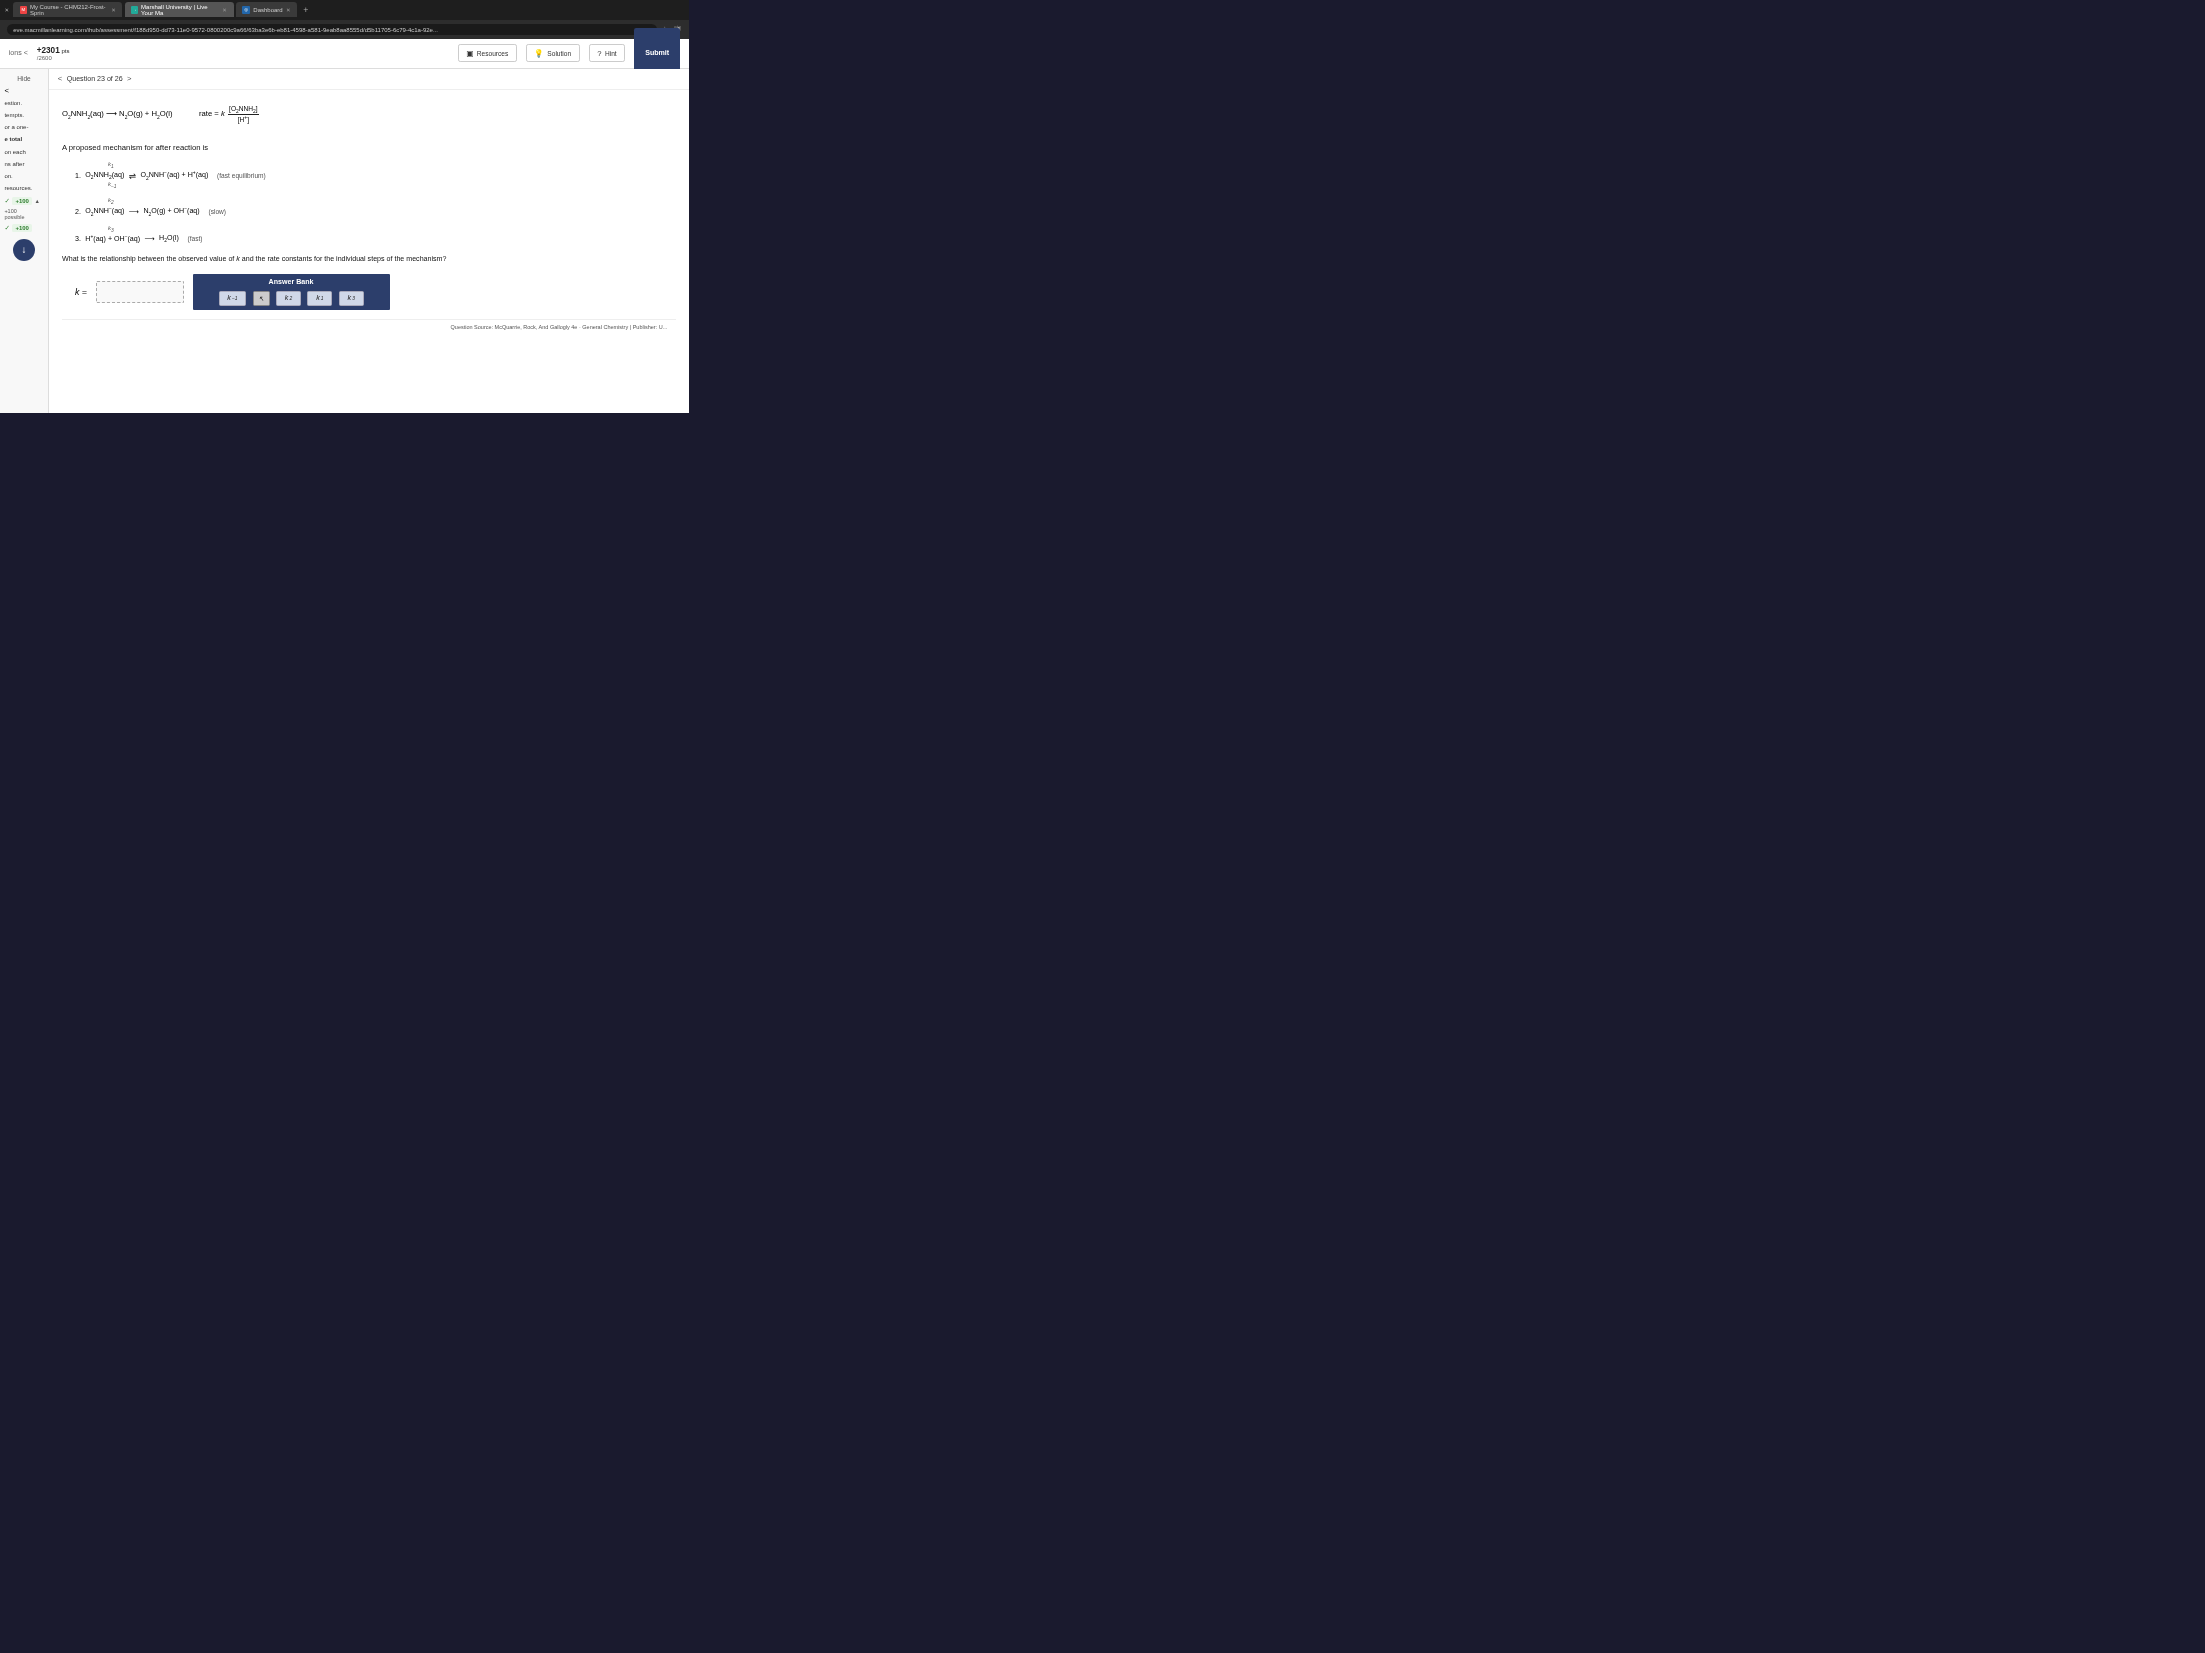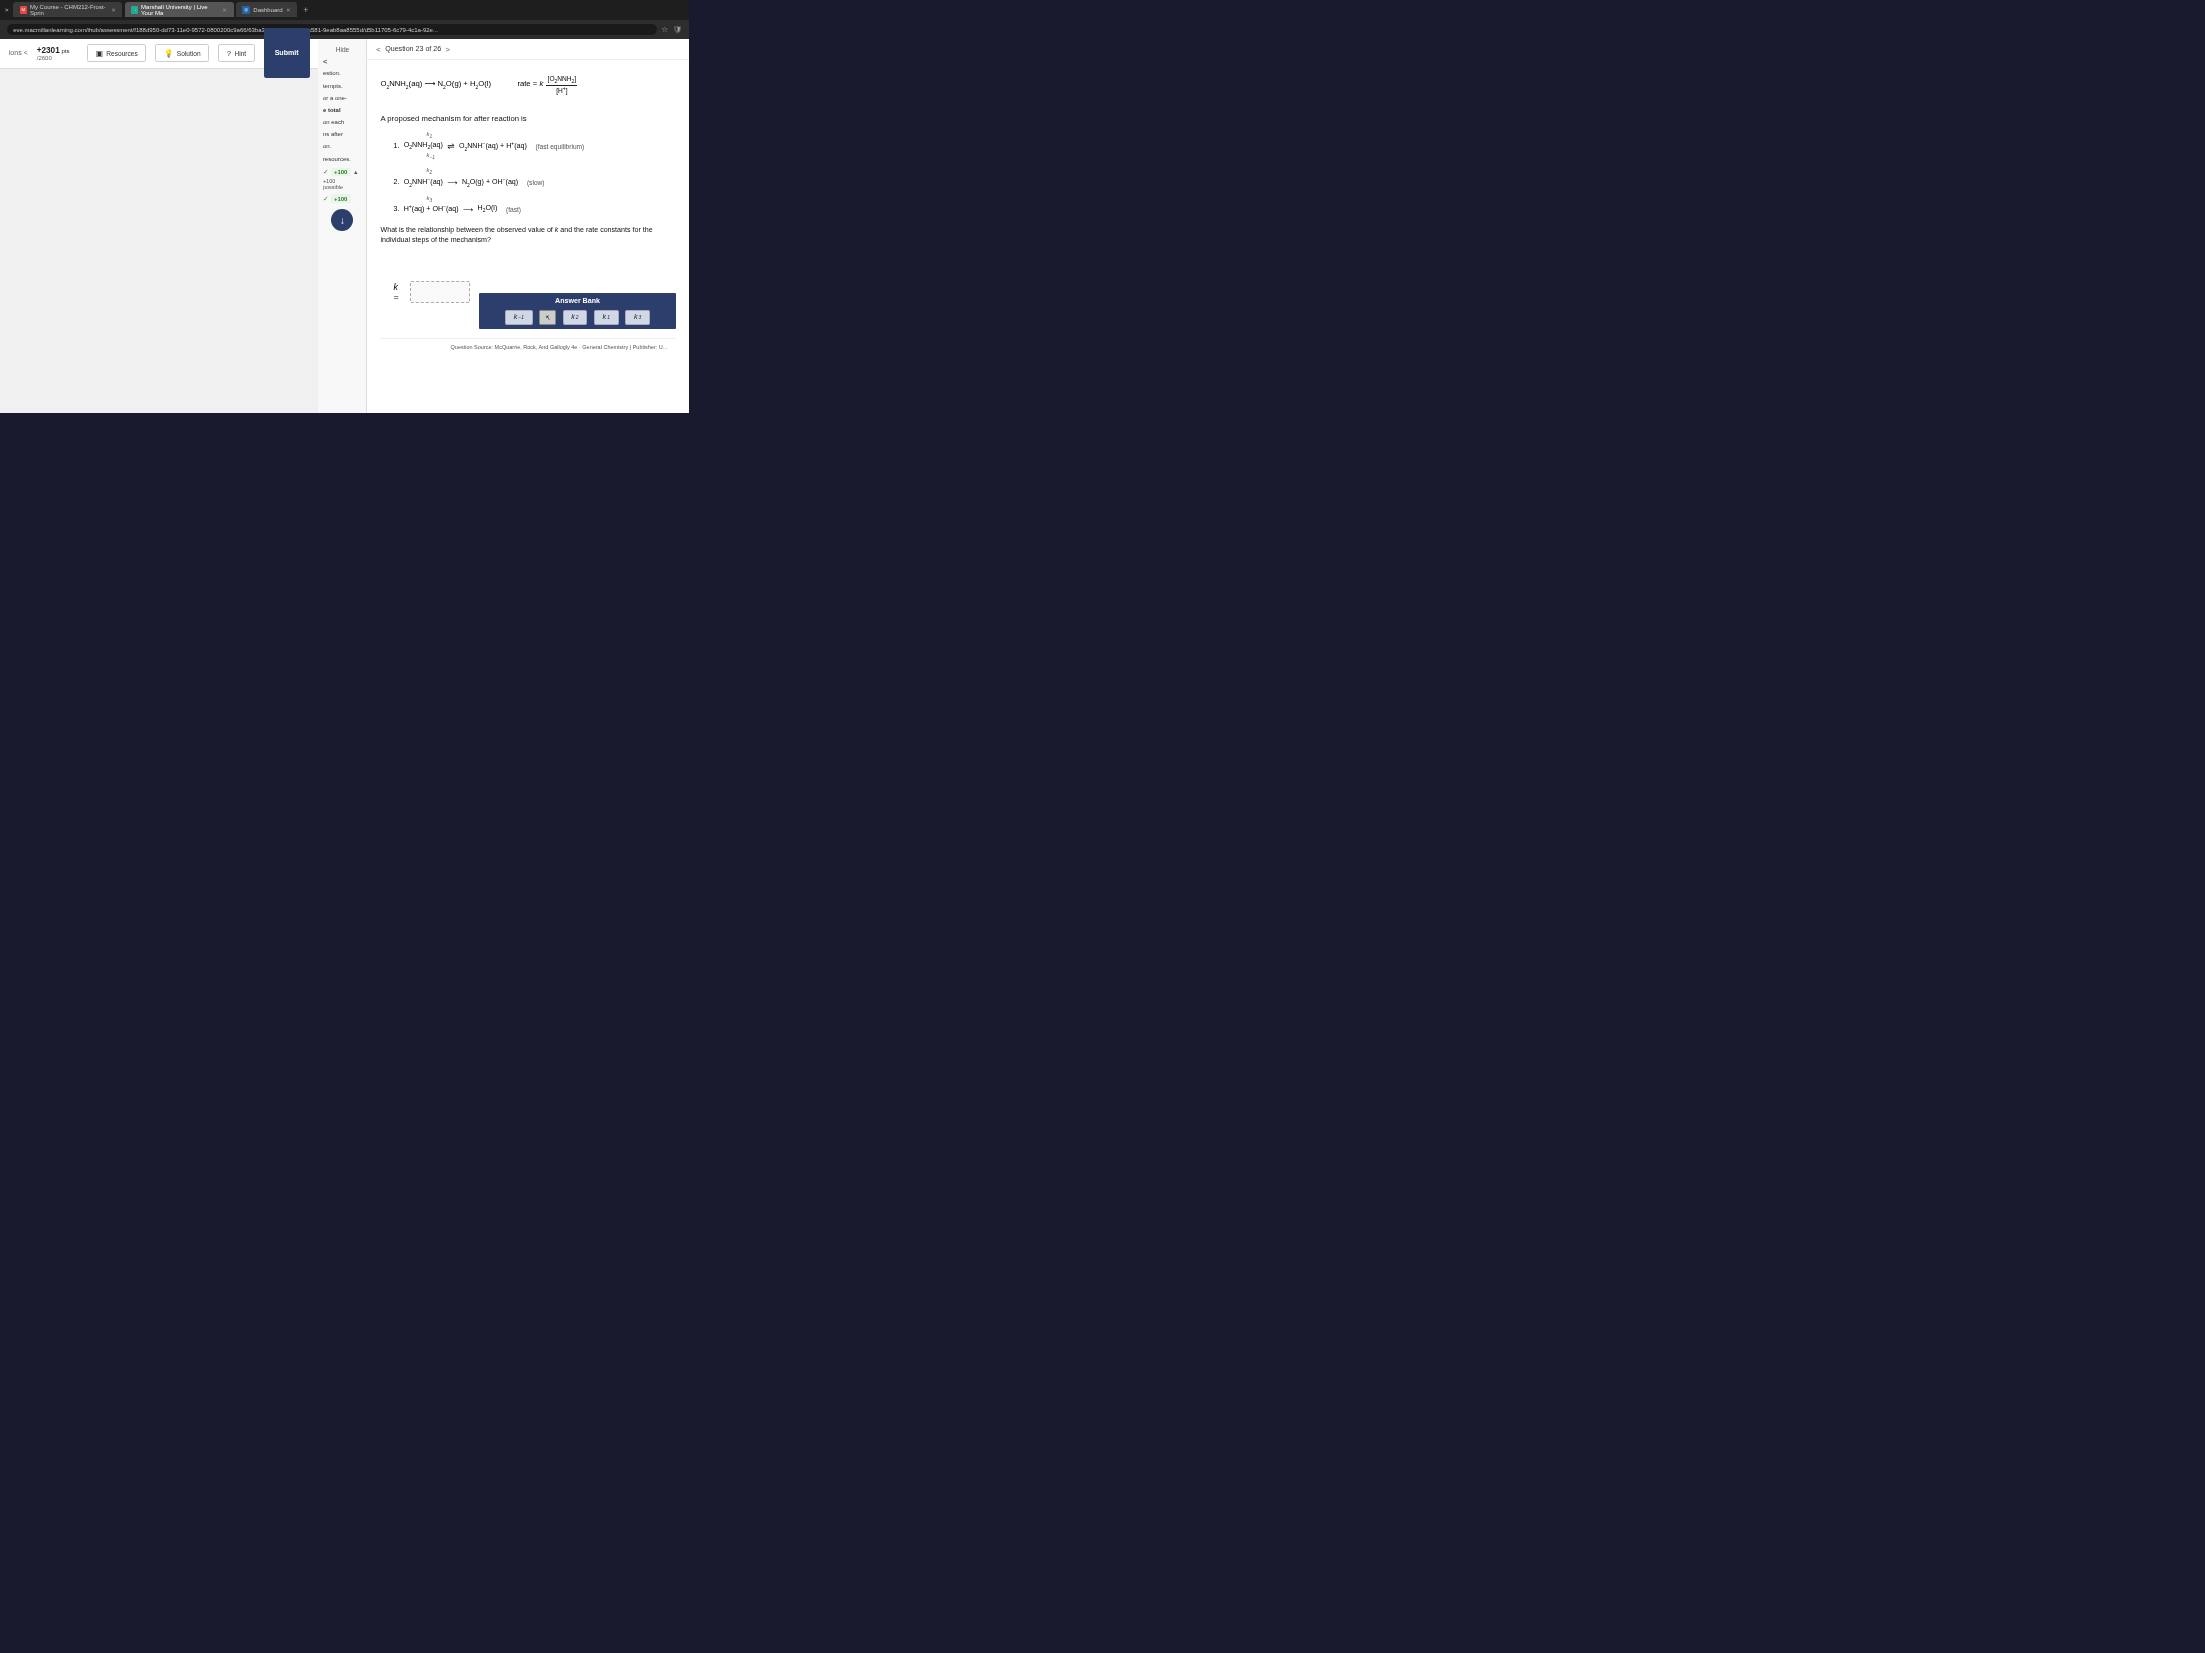--- a/index.html
+++ b/index.html
@@ -97,21 +97,21 @@
       outline: none;
     }
     .star-icon {
       color: #aaa;
       font-size: 7.7px;
     }
 
     
     .app-container {
       display: flex;
-      flex-direction: row;
+      flex-direction: column;
       height: calc(413px - 39px);
       background: #f0f0f0;
     }
 
     
     .top-toolbar {
       display: flex;
       align-items: center;
       background: #fff;
       border-bottom: 0.5px solid #ddd;
@@ -328,21 +328,20 @@
       background: #f9f9f9;
     }
 
     
     .answer-bank {
       background: #2c3e6b;
       color: #fff;
       padding: 4.4px 8.8px;
       min-width: 197px;
       border-radius: 1.1px;
-      margin-top: 38px;
     }
     .answer-bank-title {
       font-size: 7.1px;
       font-weight: bold;
       text-align: center;
       margin-bottom: 4.4px;
     }
     .answer-bank-items {
       display: flex;
       gap: 6.6px;

